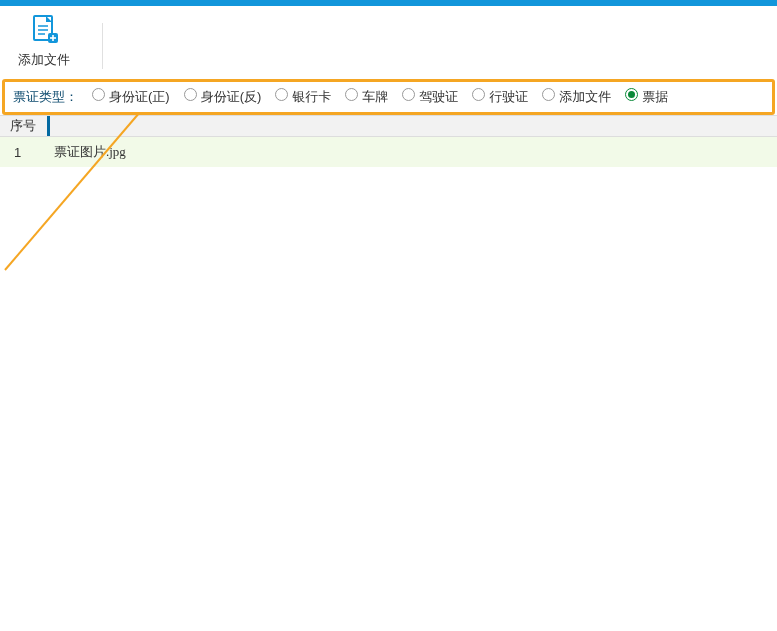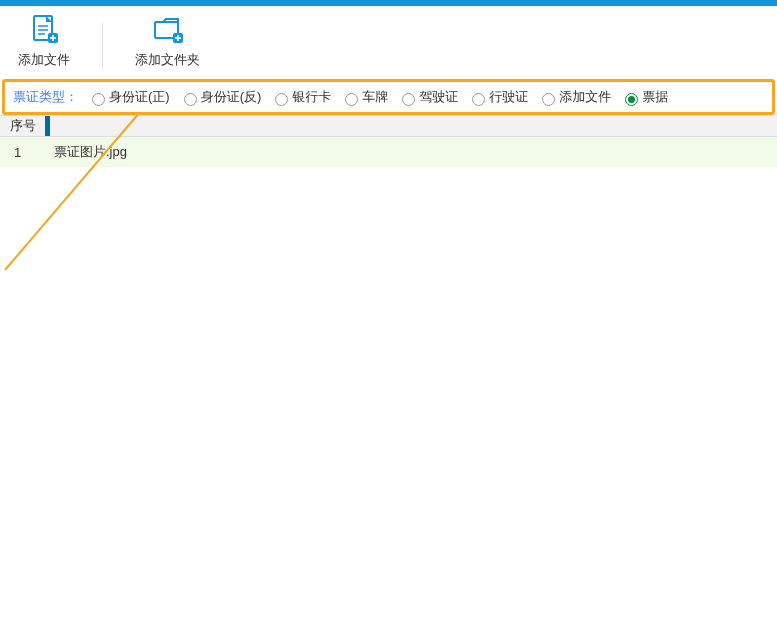--- a/index.html
+++ b/index.html
@@ -47,24 +47,24 @@
     margin: 4px 2px 0 2px;
     padding: 6px 8px;
     display: flex;
     align-items: center;
     gap: 14px;
     font-size: 13px;
     position: relative;
     z-index: 2;
     background: #fff;
   }
-  .filter-bar .caption { color: #3b82f6; }
+  .filter-bar .caption { color: #0c4a6e; }
   .radio-item {
     display: flex;
-    align-items: flex-end;
+    align-items: flex-start;
     gap: 4px;
     cursor: pointer;
   }
   .radio-dot {
     width: 13px; height: 13px;
     border: 1px solid #999;
     border-radius: 50%;
     display: inline-flex;
     align-items: center;
     justify-content: center;
@@ -84,21 +84,21 @@
     border-bottom: 1px solid #ddd;
     font-size: 13px;
     color: #333;
     height: 22px;
     align-items: center;
   }
   .col-index {
     width: 50px;
     text-align: left;
     padding-left: 10px;
-    border-right: 5px solid #0369a1;
+    border-right: 3px solid #0369a1;
     height: 100%;
     display: flex; align-items: center;
   }
   .col-filename {
     flex: 1;
     text-align: center;
   }
   .table-row {
     display: flex;
     height: 30px;
@@ -108,20 +108,21 @@
   }
   .table-row.odd { background: #f2fae8; }
   .cell-index {
     width: 50px;
     text-align: left;
     padding-left: 14px;
   }
   .cell-filename {
     flex: 0 0 auto;
     padding-left: 4px;
+    font-family: Liberation Serif, serif;
   }
   svg.annot {
     position: absolute;
     left: 0;
     top: 110px;
     pointer-events: none;
     z-index: 1;
   }
 </style>
 </head>
@@ -141,32 +142,20 @@
         <rect x="19" y="19" width="10" height="10" rx="2" fill="#1296db"></rect>
         <line x1="24" y1="21" x2="24" y2="27" stroke="#fff" stroke-width="1.6"></line>
         <line x1="21" y1="24" x2="27" y2="24" stroke="#fff" stroke-width="1.6"></line>
       </svg>
     </span>
     <span class="label">添加文件</span>
   </div>
 
   <div class="tool-sep"></div>
 
-  <div class="tool-item">
-    <span>
-      <svg width="32" height="30" viewBox="0 0 32 30">
-        <path d="M3 8 L11 8 L14 5 L26 5 L26 8 Z" fill="none" stroke="#1296db" stroke-width="2"></path>
-        <rect x="3" y="8" width="23" height="16" rx="1" fill="none" stroke="#1296db" stroke-width="2"></rect>
-        <rect x="21" y="19" width="10" height="10" rx="2" fill="#1296db"></rect>
-        <line x1="26" y1="21" x2="26" y2="27" stroke="#fff" stroke-width="1.6"></line>
-        <line x1="23" y1="24" x2="29" y2="24" stroke="#fff" stroke-width="1.6"></line>
-      </svg>
-    </span>
-    <span class="label">添加文件夹</span>
-  </div>
 </div>
 
 <div class="filter-bar">
   <span class="caption">票证类型：</span>
 <div class="radio-item">
       <span class="radio-dot"></span>
       <span>身份证(正)</span>
     </div>
     <div class="radio-item">
       <span class="radio-dot"></span>

